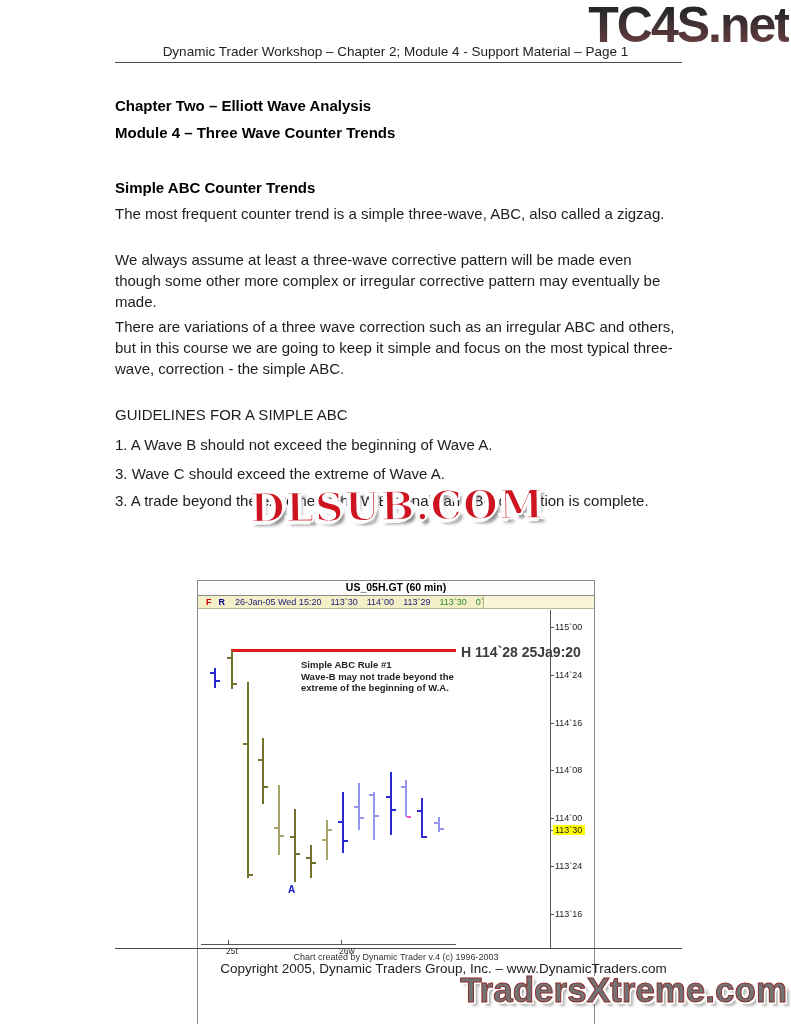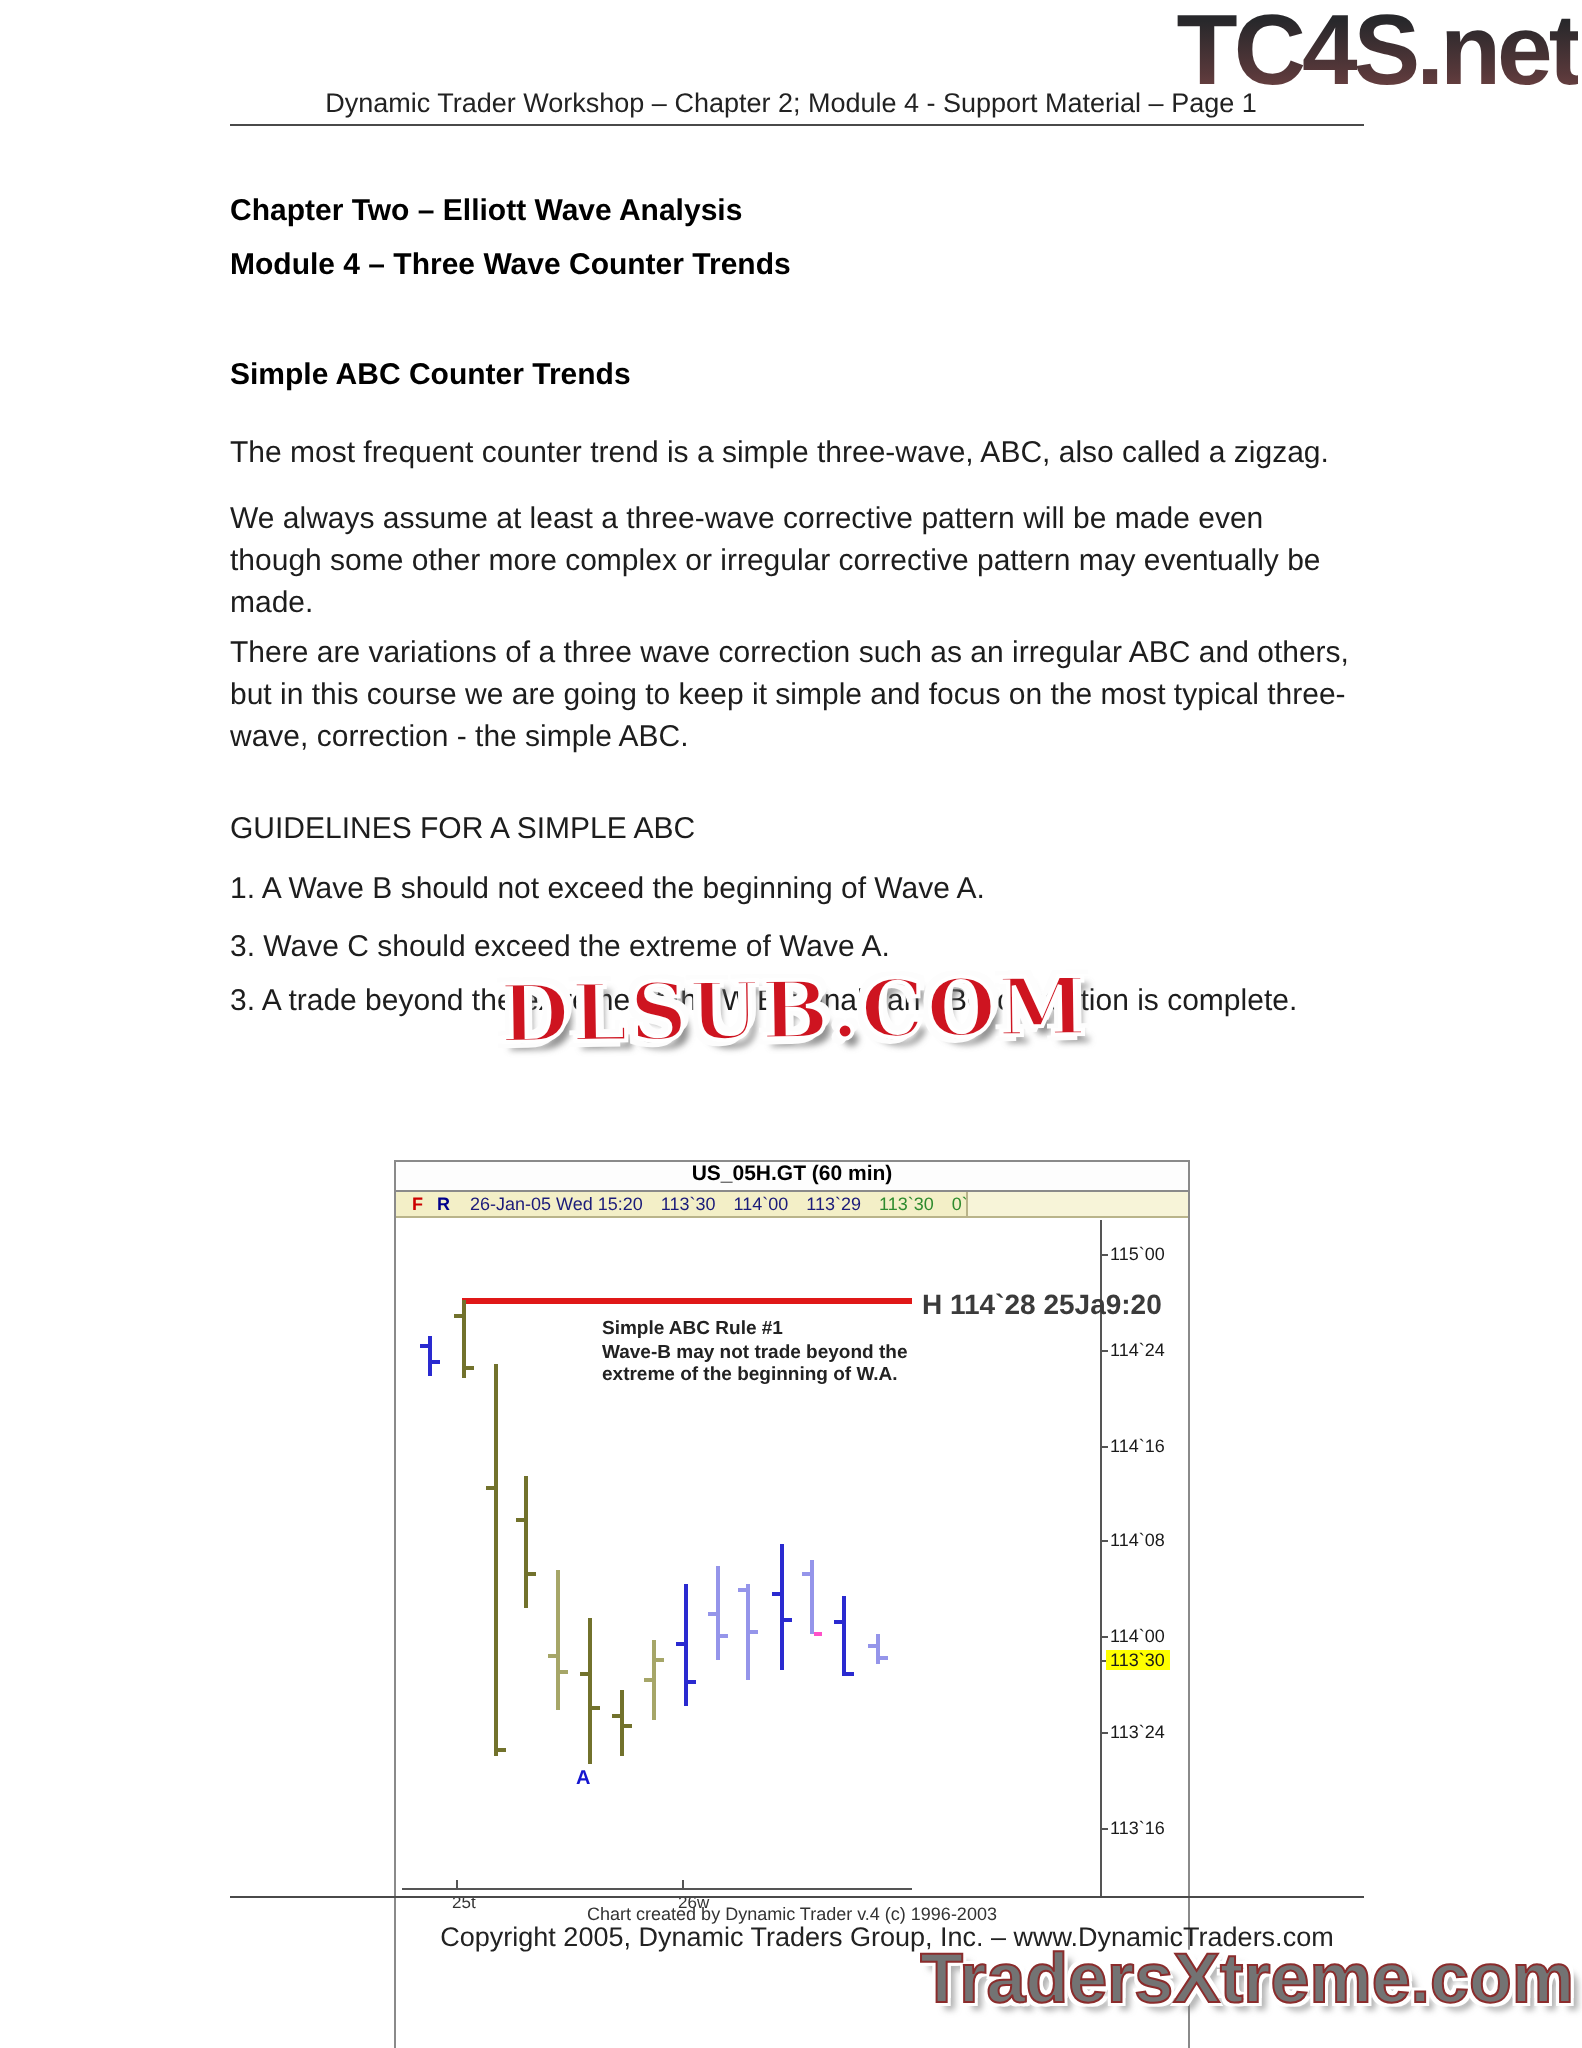--- a/index.html
+++ b/index.html
@@ -99,21 +99,21 @@
 
   <div class="abs wm-tc4s">TC4S.net</div>
 
   <div class="abs hdr-title">Dynamic Trader Workshop – Chapter 2; Module 4 - Support Material – Page 1</div>
   <div class="abs rule" style="top:62px;"></div>
 
   <div class="abs doc h-bold" style="top:95px;">Chapter Two  – Elliott Wave Analysis</div>
   <div class="abs doc h-bold" style="top:122px;">Module 4 – Three Wave Counter Trends</div>
   <div class="abs doc h-bold" style="top:177px;">Simple ABC Counter Trends</div>
 
-  <div class="abs doc" style="top:203px;margin-top:13px;">The most frequent counter trend is a simple three-wave, ABC, also called a zigzag.</div>
+  <div class="abs doc" style="top:203px;">The most frequent counter trend is a simple three-wave, ABC, also called a zigzag.</div>
   <div class="abs doc" style="top:249px;">We always assume at least a three-wave corrective pattern will be made even though some other more complex or irregular corrective pattern may eventually be made.</div>
   <div class="abs doc" style="top:316px;">There are variations of a three wave correction such as an irregular ABC and others, but in this course we are going to keep it simple and focus on the most typical three-wave, correction - the simple ABC.</div>
 
   <div class="abs doc" style="top:404px;">GUIDELINES FOR A SIMPLE ABC</div>
   <div class="abs doc" style="top:434px;">1. A Wave B should not exceed the beginning of Wave A.</div>
   <div class="abs doc" style="top:463px;">3. Wave C should exceed the extreme of Wave A.</div>
   <div class="abs doc" style="top:490px;">3. A trade beyond the extreme of the W.B signals an ABC correction is complete.</div>
 
   <div class="abs wm-dlsub">DLSUB.COM</div>
 

